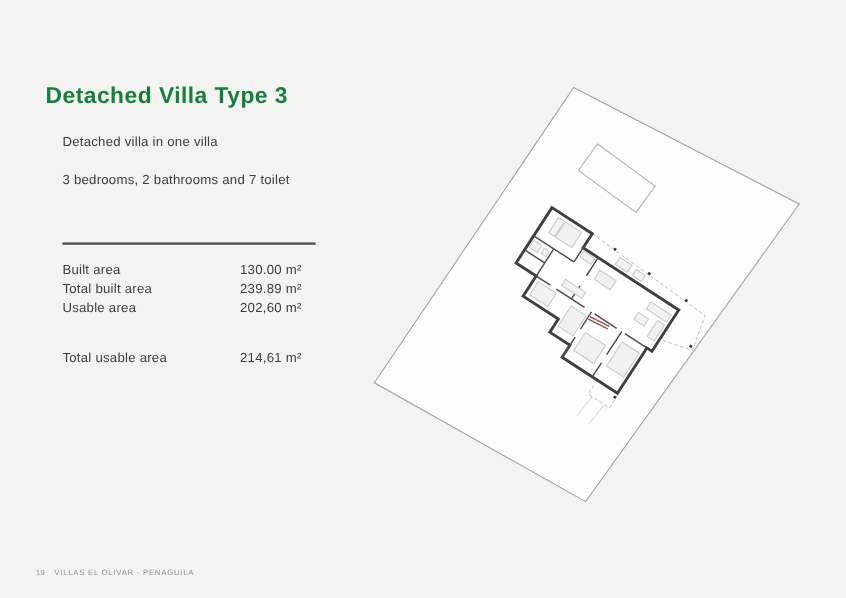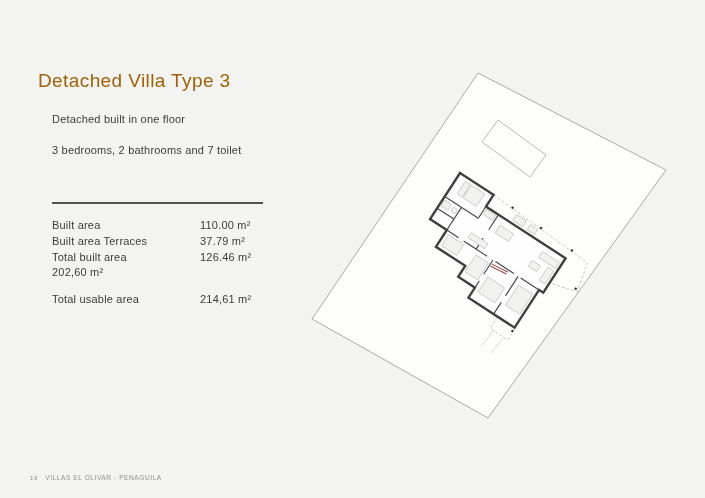--- a/index.html
+++ b/index.html
@@ -6,34 +6,34 @@
   body{
     width:705px;height:498px;
     background:#f3f3f1;
     font-family:"Liberation Sans", sans-serif;
     color:#3c3c3a;
     position:relative;
     overflow:hidden;
   }
   .page-title{
     position:absolute;left:38px;top:70px;
-    font-size:19px;font-weight:400;letter-spacing:.4px;
-    color:#a16207;margin:0;
+    font-size:19px;font-weight:700;letter-spacing:.4px;
+    color:#15803d;margin:0;
   }
   .intro{position:absolute;left:52px;top:113px;width:260px;}
   .intro p{margin:0 0 18.5px 0;font-size:11px;letter-spacing:.2px;color:#3c3c3a;}
   .divider{
     position:absolute;left:52px;top:202px;width:211px;height:2px;
     background:#55544c;
   }
   .areas{position:absolute;left:52px;top:218px;width:230px;font-size:11px;letter-spacing:.2px;}
   .arow{display:flex;line-height:15.8px;}
   .arow .lbl{width:148px;}
   .arow .val{flex:1;}
-  .total{margin-top:11px;}
+  .total{margin-top:27px;}
   .footer{
     position:absolute;left:30px;top:474px;
     font-size:6.5px;letter-spacing:.6px;color:#8f8f8d;
   }
   .footer .pagenum{margin-right:5px;font-size:6px;}
   svg.siteplan{position:absolute;left:0;top:0;}
   .plot{fill:#fdfdfc;stroke:#a0a09e;stroke-width:0.9;}
   .pool{fill:#fdfdfc;stroke:#b2b2b0;stroke-width:0.9;}
   .wall-heavy{fill:#fefefe;stroke:#3f3f3f;stroke-width:2.4;stroke-linejoin:miter;}
   .wall{fill:none;stroke:#4c4c4c;stroke-width:1.2;}
@@ -42,40 +42,37 @@
   .faint{fill:none;stroke:#d0d0ce;stroke-width:0.7;}
   .red{fill:none;stroke:#a04a42;stroke-width:1.1;}
   .post{fill:#333330;}
 </style>
 </head>
 <body>
 
 <h1 class="page-title">Detached Villa Type 3</h1>
 
 <div class="intro">
-  <p>Detached built in one floor</p>
+  <p>Detached villa in one villa</p>
   <p>3 bedrooms, 2 bathrooms and 7 toilet</p>
 </div>
 
 <div class="divider"></div>
 
 <div class="areas">
   <div class="arow">
     <span class="lbl">Built area</span>
-    <span class="val">110.00 m²</span>
-  </div>
-  <div class="arow">
-    <span class="lbl">Built area Terraces</span>
-    <span class="val">37.79 m²</span>
+    <span class="val">130.00 m²</span>
   </div>
   <div class="arow">
     <span class="lbl">Total built area</span>
-    <span class="val">126.46 m²</span>
+    <span class="val">239.89 m²</span>
   </div>
   <div class="arow">
+    <span class="lbl">Usable area</span>
     <span class="val">202,60 m²</span>
   </div>
   <div class="arow total">
     <span class="lbl">Total usable area</span>
     <span class="val">214,61 m²</span>
   </div>
 </div>
 
 <div class="footer">
   <span class="pagenum">19</span>

